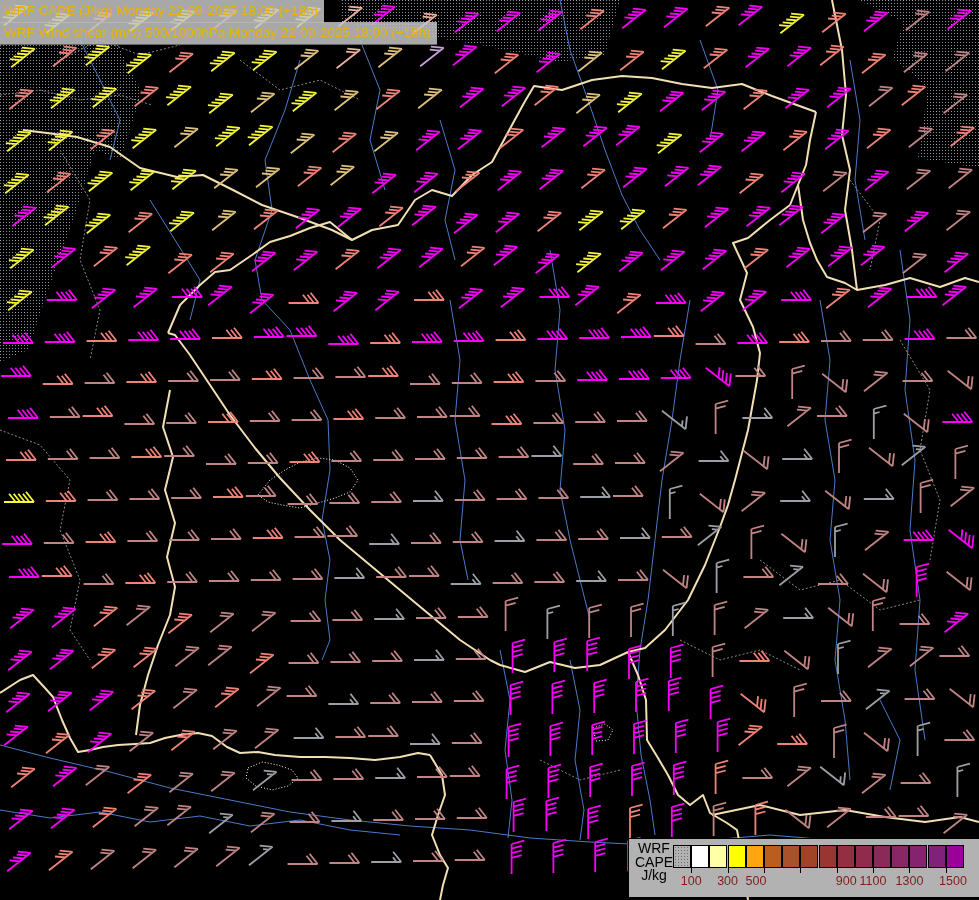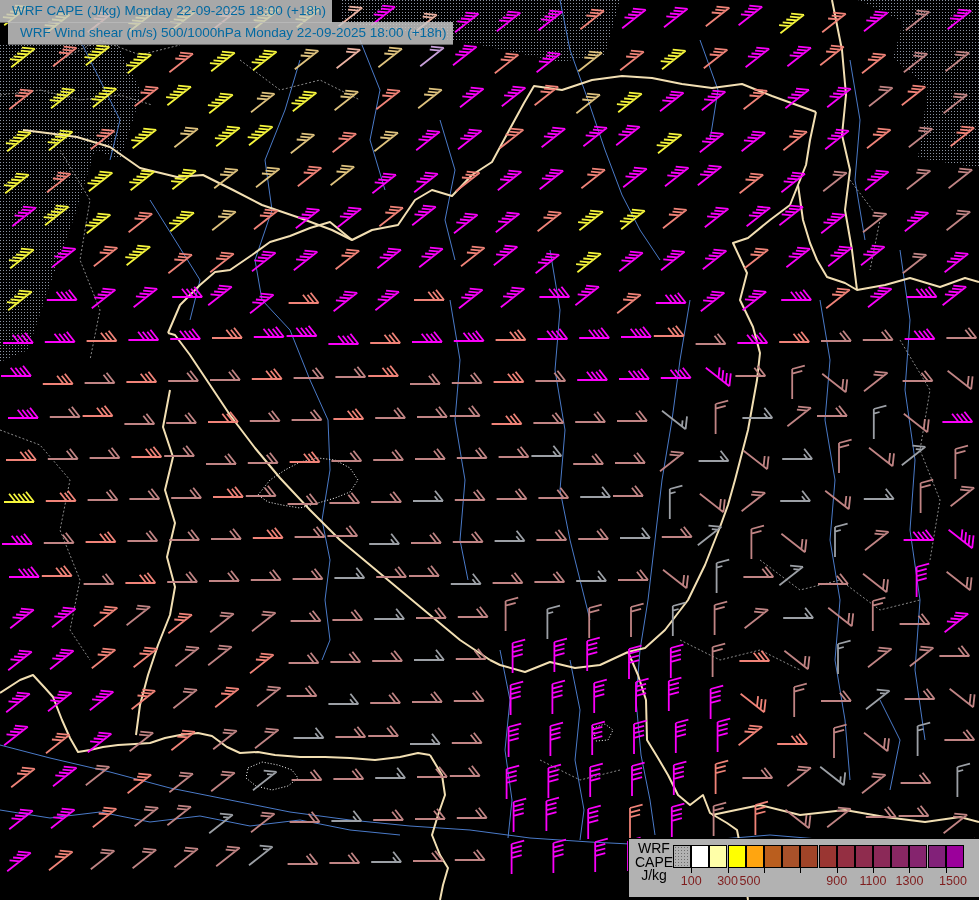--- a/index.html
+++ b/index.html
@@ -1,23 +1,23 @@
 <!DOCTYPE html>
 <html><head>
 <meta charset="utf-8">
 <style>
   html,body{margin:0;padding:0;background:#000;}
   #stage{position:relative;width:979px;height:900px;overflow:hidden;background:#000;
          font-family:"Liberation Sans",sans-serif;}
   #map-svg{position:absolute;left:0;top:0;}
-  .hdr{position:absolute;left:0;background:rgba(198,198,198,0.85);color:#0369a1;
-       font-size:13.5px;line-height:17px;padding:2px 6px 3px 12px;white-space:nowrap;
+  .hdr{position:absolute;left:0;background:rgba(198,198,198,0.85);color:#eab308;
+       font-size:13.5px;line-height:17px;padding:2px 6px 3px 4px;white-space:nowrap;
        border-bottom:1px solid rgba(60,60,60,.6);}
   #hdr1{top:0;}
-  #hdr2{top:22px;margin-left:8px;}
+  #hdr2{top:22px;}
   .legend{position:absolute;left:628px;top:838px;width:351px;height:58px;
           background:#B2B2B2;border-top:1px solid #000;border-left:1px solid #000;}
   .legend-label{position:absolute;left:6px;top:3px;width:38px;color:#000;
                 font-size:14px;line-height:13.5px;text-align:center;}
   .lg-boxes{position:absolute;left:44px;top:6px;height:23px;}
   .lg-box{position:absolute;top:0;width:18px;height:23px;border:1px solid #000;box-sizing:border-box;}
   .lg-box.stip{background-color:#B2B2B2;
      background-image:radial-gradient(#6e6e6e 22%,rgba(0,0,0,0) 23%);background-size:3px 3px;}
   .lg-tick{position:absolute;top:29px;width:1px;height:5px;background:#000;}
   .lg-ticklabel{position:absolute;top:35px;width:40px;margin-left:-20px;text-align:center;
@@ -649,25 +649,25 @@
         <div class="lg-box" style="background: rgb(136, 39, 99); left: 218.28px;"></div>
         <div class="lg-box" style="background: rgb(133, 36, 110); left: 236.47px;"></div>
         <div class="lg-box" style="background: rgb(130, 33, 121); left: 254.66px;"></div>
         <div class="lg-box" style="background: rgb(155, 0, 155); left: 272.85px;"></div>
       </div>
   <div class="lg-tick" style="left: 62.19px;"></div>
       <div class="lg-ticklabel" style="left: 62.19px;">100</div>
       <div class="lg-tick" style="left: 98.57px;"></div>
       <div class="lg-ticklabel" style="left: 98.57px;">300</div>
       <div class="lg-tick" style="left: 134.95px;"></div>
-      <div class="lg-ticklabel" style="left: 121px;">500</div>
+      <div class="lg-ticklabel" style="left: 127px;">500</div>
       <div class="lg-tick" style="left: 171.33px;"></div>
       <div class="lg-ticklabel" style="left: 171.33px; margin-top: 48px;">700</div>
       <div class="lg-tick" style="left: 207.71px;"></div>
-      <div class="lg-ticklabel" style="left: 207.71px;">900</div>
+      <div class="lg-ticklabel" style="left: 207.71px; text-align: right;">900</div>
       <div class="lg-tick" style="left: 244.09px;"></div>
       <div class="lg-ticklabel" style="left: 244px;">1100</div>
       <div class="lg-tick" style="left: 280.47px;"></div>
       <div class="lg-ticklabel" style="left: 280.47px;">1300</div>
       <div class="lg-tick" style="left: 316.85px;"></div>
       <div class="lg-ticklabel" style="left: 324px;">1500</div>
     </div>
 </div>
 
 </body></html>

